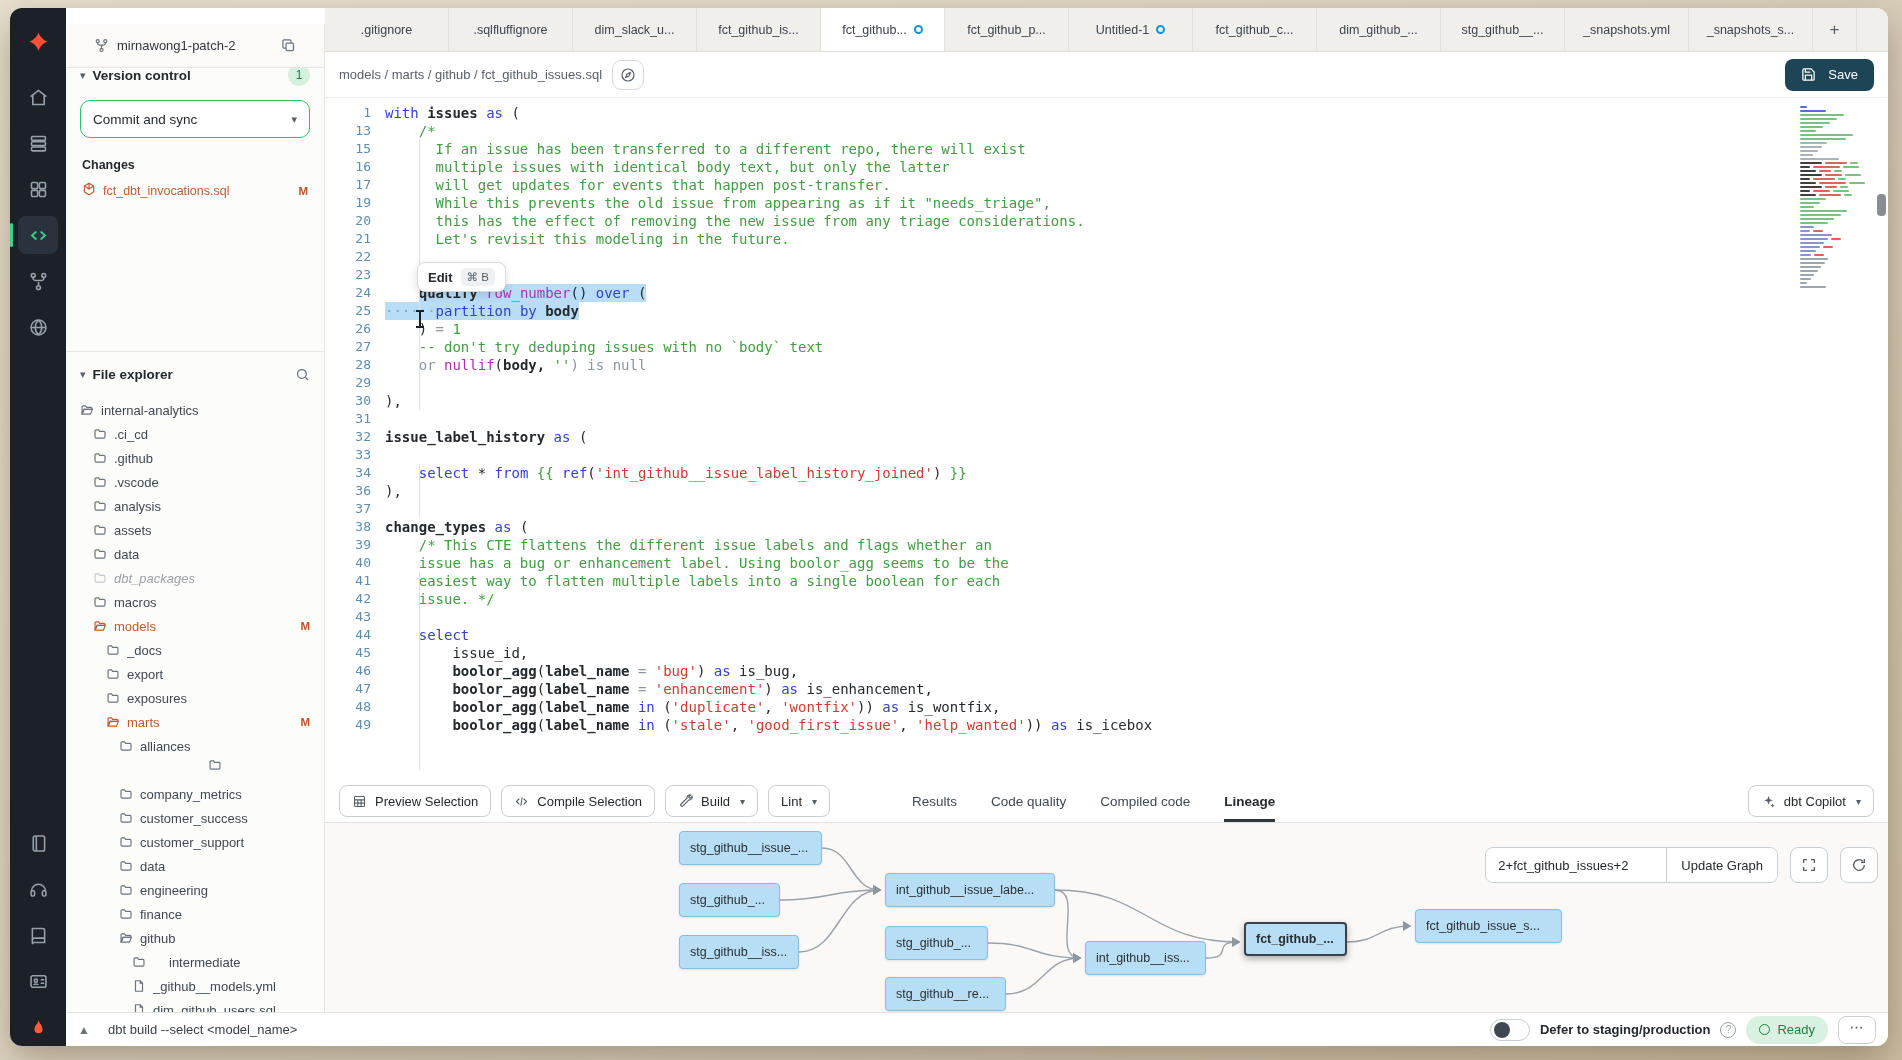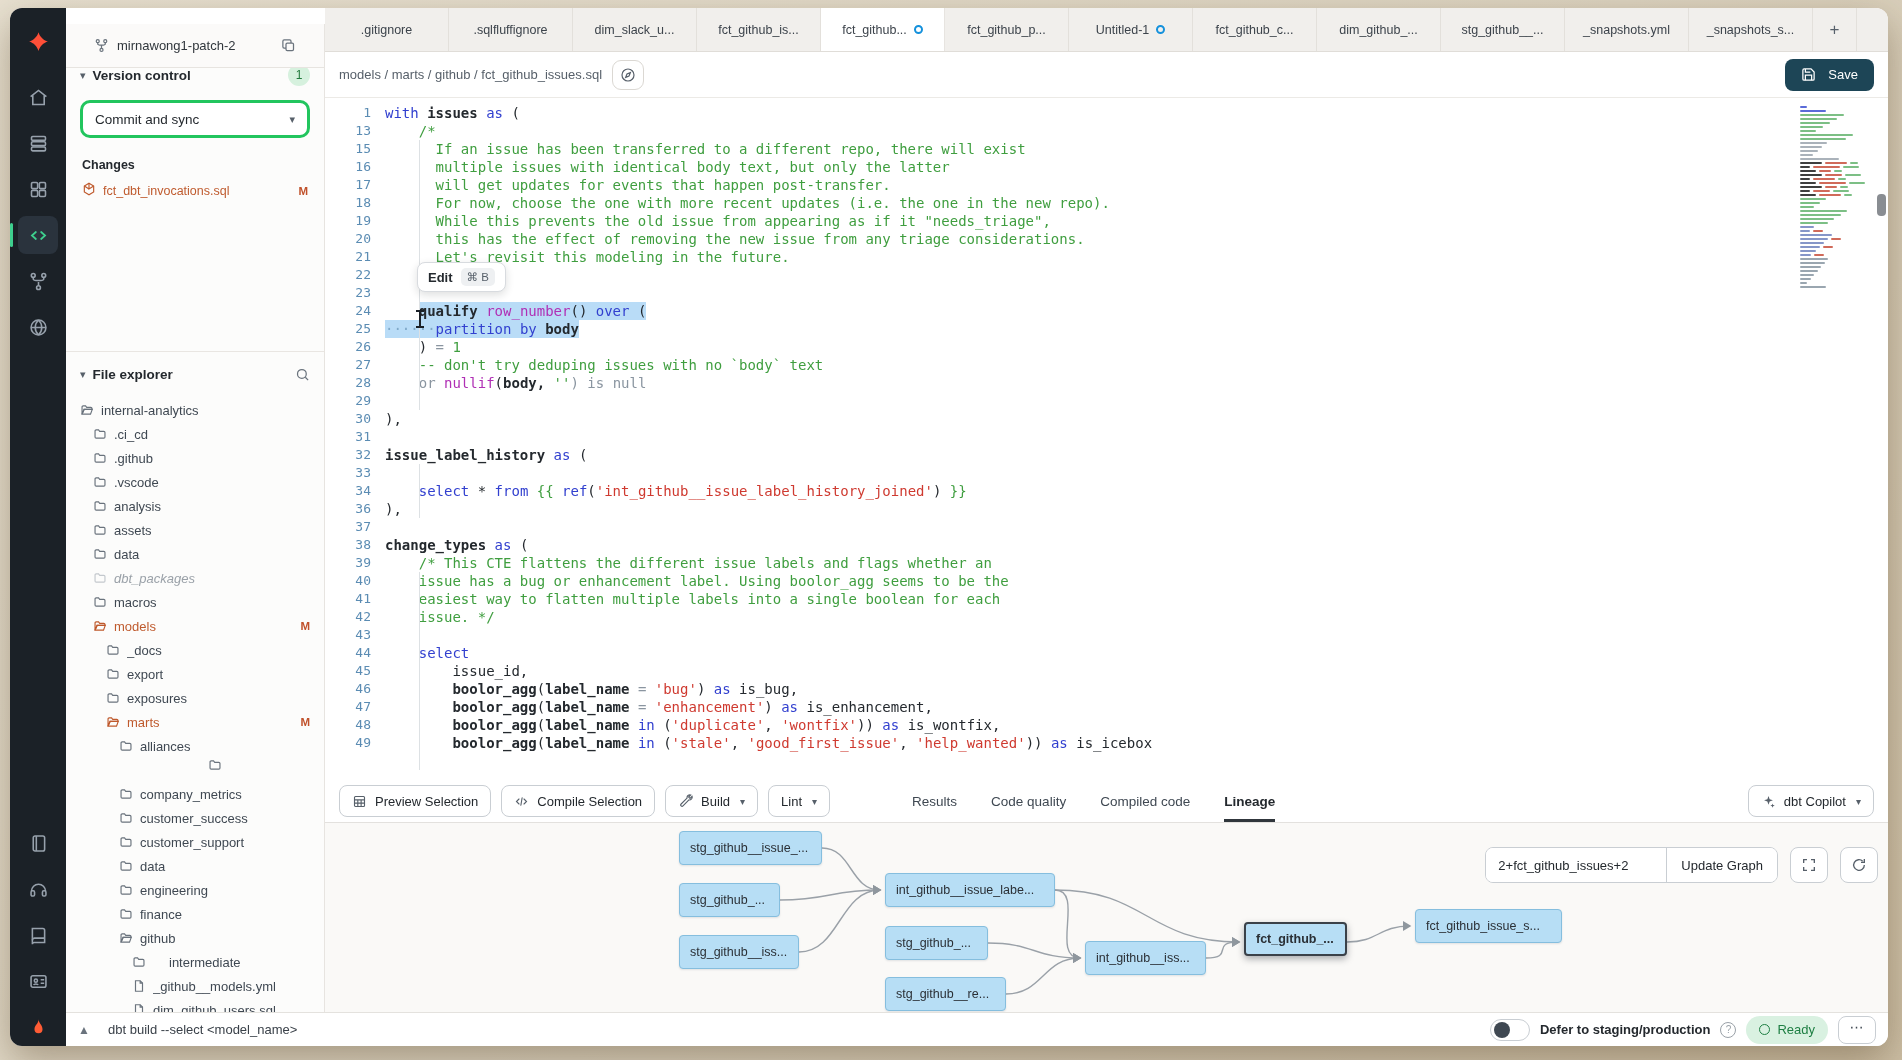--- a/index.html
+++ b/index.html
@@ -41,21 +41,21 @@
 
 
 .sidebar { position:absolute; left:56px; top:44px; width:259px; bottom:34px; background:#fcfcfb;
   border-right:1px solid #e7e4e0; overflow:hidden; z-index:10; }
 .vc { height:300px; border-bottom:1px solid #e9e6e2; padding:12px 14px; }
 .sec-head { display:flex; align-items:center; gap:7px; }
 .sec-head .chev { color:#57606a; font-size:11px; }
 .sec-head .sec-title { font-size:13.5px; font-weight:700; color:#24292e; flex:1; }
 .badge-green { width:22px; height:22px; border-radius:50%; background:#d6f1de; color:#217a3c;
   font-size:12px; display:flex; align-items:center; justify-content:center; }
-.commit-btn { margin-top:14px; height:38px; border:3px solid #22c55e; border-radius:10px; background:#fff;
+.commit-btn { margin-top:14px; height:38px; border:1px solid #22c55e; border-radius:10px; background:#fff;
   display:flex; align-items:center; padding:0 12px; font-size:13.5px; color:#24292e; cursor:pointer; }
 .commit-btn .lbl { flex:1; }
 .commit-btn .chev { color:#57606a; font-size:11px; }
 .changes-label { margin:20px 2px 8px; font-size:12.5px; font-weight:700; color:#24292e; }
 .change-item { display:flex; align-items:center; gap:7px; padding:2px 2px; cursor:pointer; }
 .change-item .cname { font-size:12.5px; color:#bf5a2d; flex:1; white-space:nowrap; overflow:hidden; }
 .mod-badge { font-size:11.5px; font-weight:700; color:#c0512b; }
 .fe { padding:8px 14px 0; }
 .fe-head { display:flex; align-items:center; gap:7px; height:28px; }
 .tree { margin-top:10px; }
@@ -580,21 +580,20 @@
       </button>
     </div>
 
     <div class="editor" id="editor">
       <div class="code-pane" id="codepane">
           <div class="crow"><span class="ln">1</span><span class="cc"><span class="tk tk-kw">with</span><span class="tk tk-id"> issues</span><span class="tk tk-kw"> as</span><span class="tk tk-pl"> (</span></span></div>
           <div class="crow"><span class="ln">13</span><span class="cc"><span class="tk tk-cm">    /*</span></span></div>
           <div class="crow"><span class="ln">15</span><span class="cc"><span class="tk tk-cm">      If an issue has been transferred to a different repo, there will exist</span></span></div>
           <div class="crow"><span class="ln">16</span><span class="cc"><span class="tk tk-cm">      multiple issues with identical body text, but only the latter</span></span></div>
           <div class="crow"><span class="ln">17</span><span class="cc"><span class="tk tk-cm">      will get updates for events that happen post-transfer.</span></span></div>
-          <div class="crow"><span class="ln">18</span><span class="cc"><span class="tk tk-cm">      For now, choose the one with more recent updates (i.e. the one in the new repo).</span></span></div>
           <div class="crow"><span class="ln">19</span><span class="cc"><span class="tk tk-cm">      While this prevents the old issue from appearing as if it "needs_triage",</span></span></div>
           <div class="crow"><span class="ln">20</span><span class="cc"><span class="tk tk-cm">      this has the effect of removing the new issue from any triage considerations.</span></span></div>
           <div class="crow"><span class="ln">21</span><span class="cc"><span class="tk tk-cm">      Let's revisit this modeling in the future.</span></span></div>
           <div class="crow"><span class="ln">22</span><span class="cc"></span></div>
           <div class="crow"><span class="ln">23</span><span class="cc"></span></div>
           <div class="crow"><span class="ln">24</span><span class="cc"><span class="selbg" style="left: 4ch; width: 27ch;"></span><span class="tk tk-pl">    </span><span class="tk tk-id">qualify</span><span class="tk tk-fn"> row_number</span><span class="tk tk-pl">()</span><span class="tk tk-kw"> over</span><span class="tk tk-pl"> (</span></span></div>
           <div class="crow"><span class="ln">25</span><span class="cc"><span class="selbg" style="left: 0ch; width: 23ch;"></span><span class="tk tk-ws">······</span><span class="tk tk-kw">partition</span><span class="tk tk-pl"> </span><span class="tk tk-kw">by</span><span class="tk tk-pl"> </span><span class="tk tk-id">body</span></span></div>
           <div class="crow"><span class="ln">26</span><span class="cc"><span class="tk tk-pl">    ) </span><span class="tk tk-op">=</span><span class="tk tk-num"> 1</span></span></div>
           <div class="crow"><span class="ln">27</span><span class="cc"><span class="tk tk-cm">    -- don't try deduping issues with no `body` text</span></span></div>
           <div class="crow"><span class="ln">28</span><span class="cc"><span class="tk tk-pl">    </span><span class="tk tk-op">or </span><span class="tk tk-fn">nullif</span><span class="tk tk-pl">(</span><span class="tk tk-id">body,</span><span class="tk tk-num"> ''</span><span class="tk tk-op">) is null</span></span></div>

